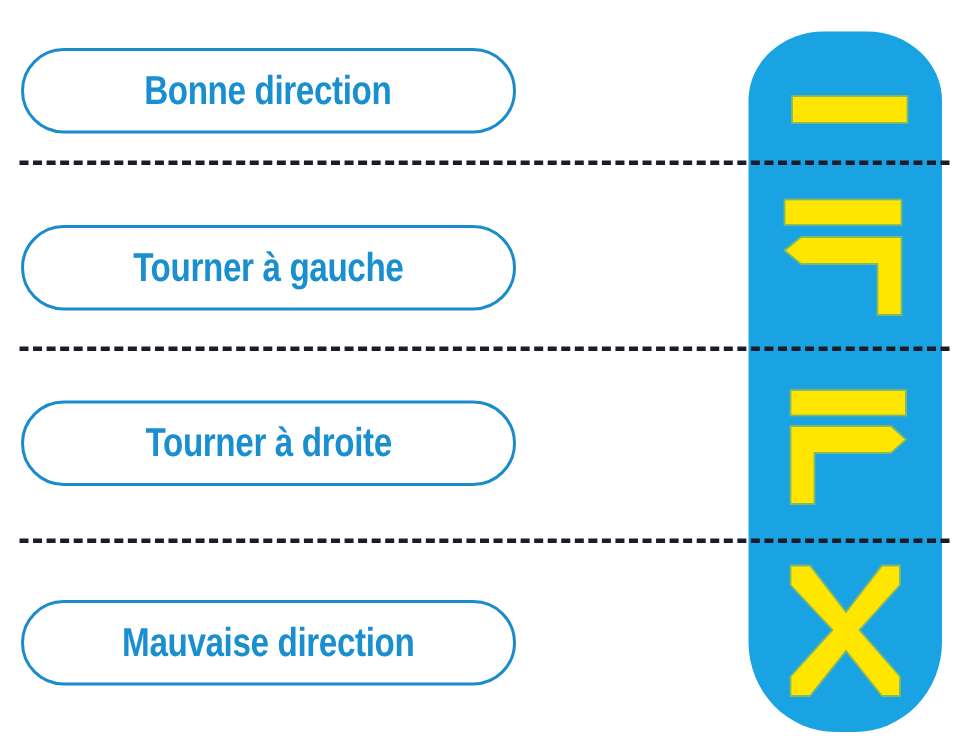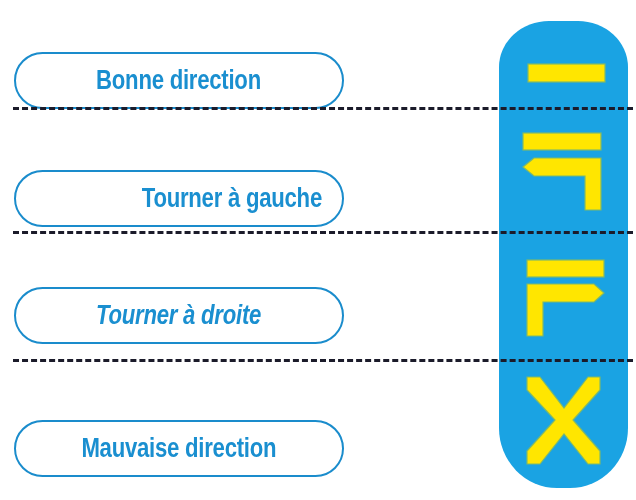--- a/index.html
+++ b/index.html
@@ -7,21 +7,20 @@
       width: 636px; height: 500px; position: relative; overflow: hidden;
       background: #ffffff;
       font-family: "Liberation Sans", "DejaVu Sans", sans-serif;
     }
     .label-pill {
       position: absolute; left: 14px; width: 326px; height: 53px;
       border: 2px solid #1a8ccc; border-radius: 29px;
       box-sizing: content-box;
       display: flex; align-items: center; justify-content: center;
       background: #ffffff;
-      margin-top: 20px;
     }
     .label-pill span {
       color: #1a8fd0; font-weight: bold; font-size: 27px;
       transform: scaleX(0.82); white-space: nowrap; letter-spacing: -0.3px;
     }
     .dash-line {
       position: absolute; left: 13px; width: 620px; height: 0;
       border-top: 3px dashed #1b1b2a;
       z-index: 3;
     }
@@ -36,26 +35,26 @@
 </head>
 <body>
 
 <div>
 
   <div class="label-pill" style="top:32px;">
     <span>Bonne direction</span>
   </div>
   <div class="dash-line" style="top:107px;"></div>
 
-  <div class="label-pill" style="top:150px;justify-content:flex-end;">
+  <div class="label-pill" style="top:150px;">
     <span>Tourner à gauche</span>
   </div>
   <div class="dash-line" style="top:231px;"></div>
 
-  <div class="label-pill" style="top:267px;font-style:italic;">
+  <div class="label-pill" style="top:267px;">
     <span>Tourner à droite</span>
   </div>
   <div class="dash-line" style="top:359px;"></div>
 
   <div class="label-pill" style="top:400px;">
     <span>Mauvaise direction</span>
   </div>
 
   <div class="signal"></div>
 

